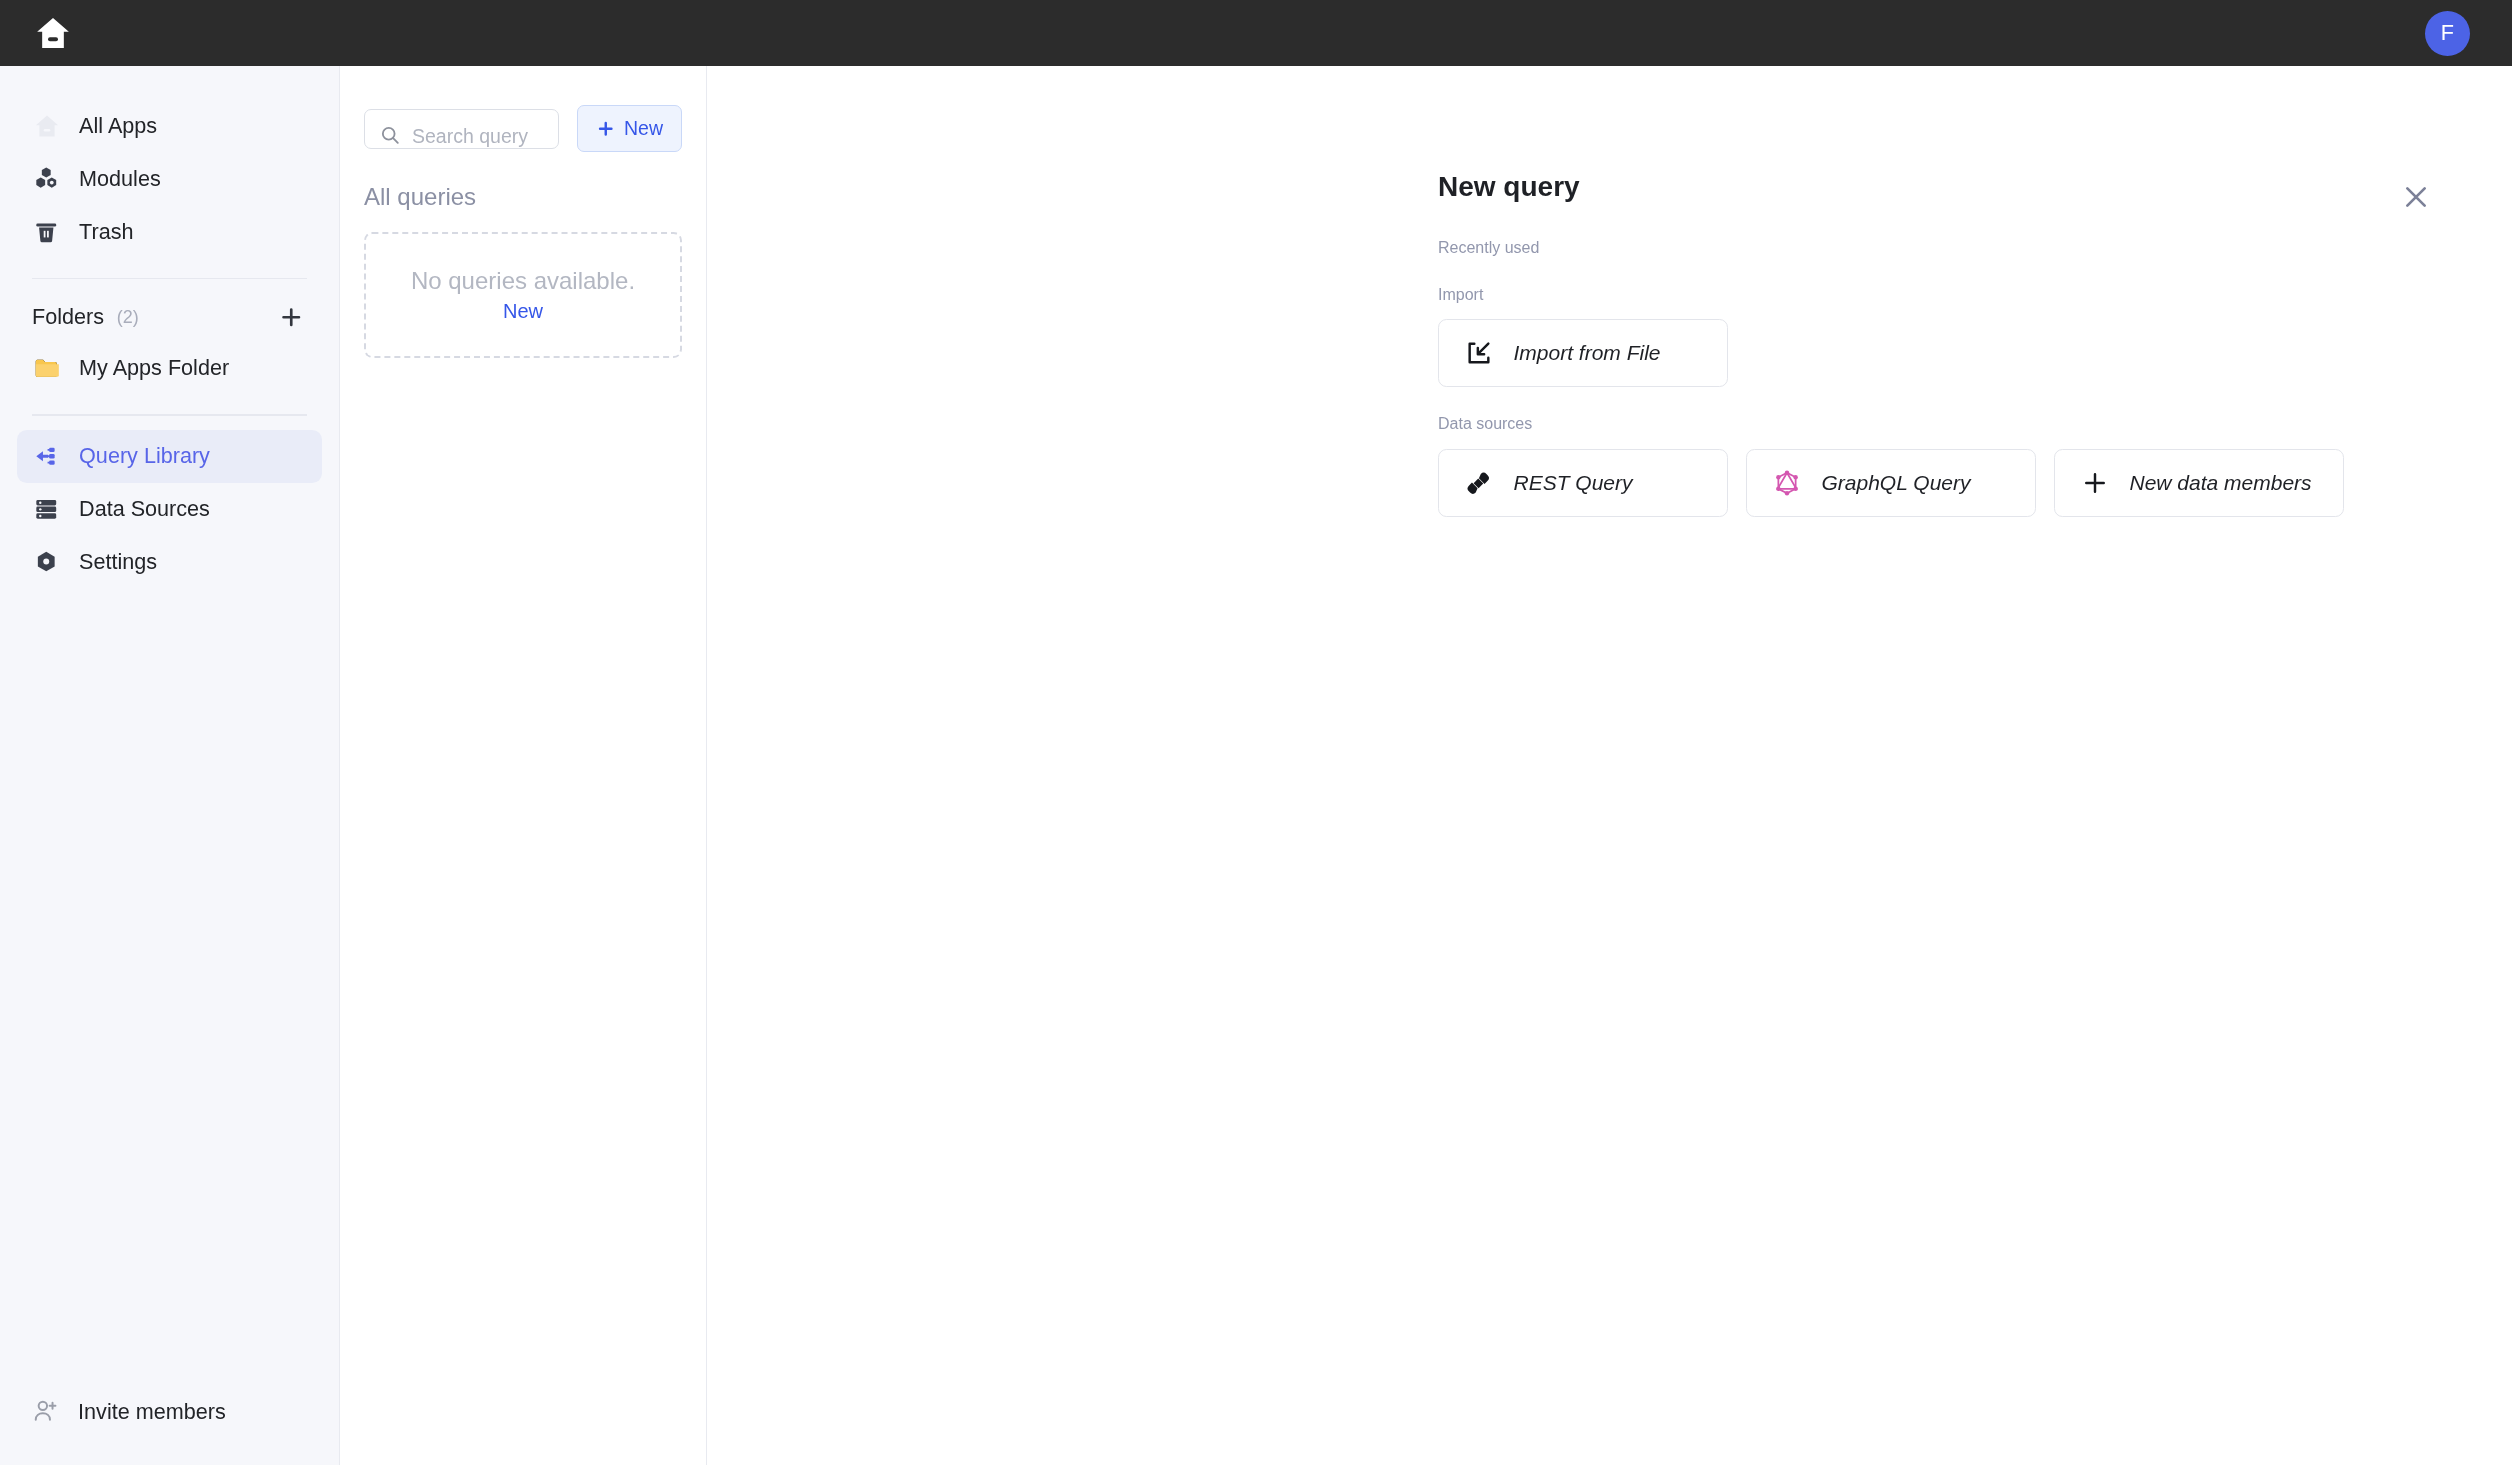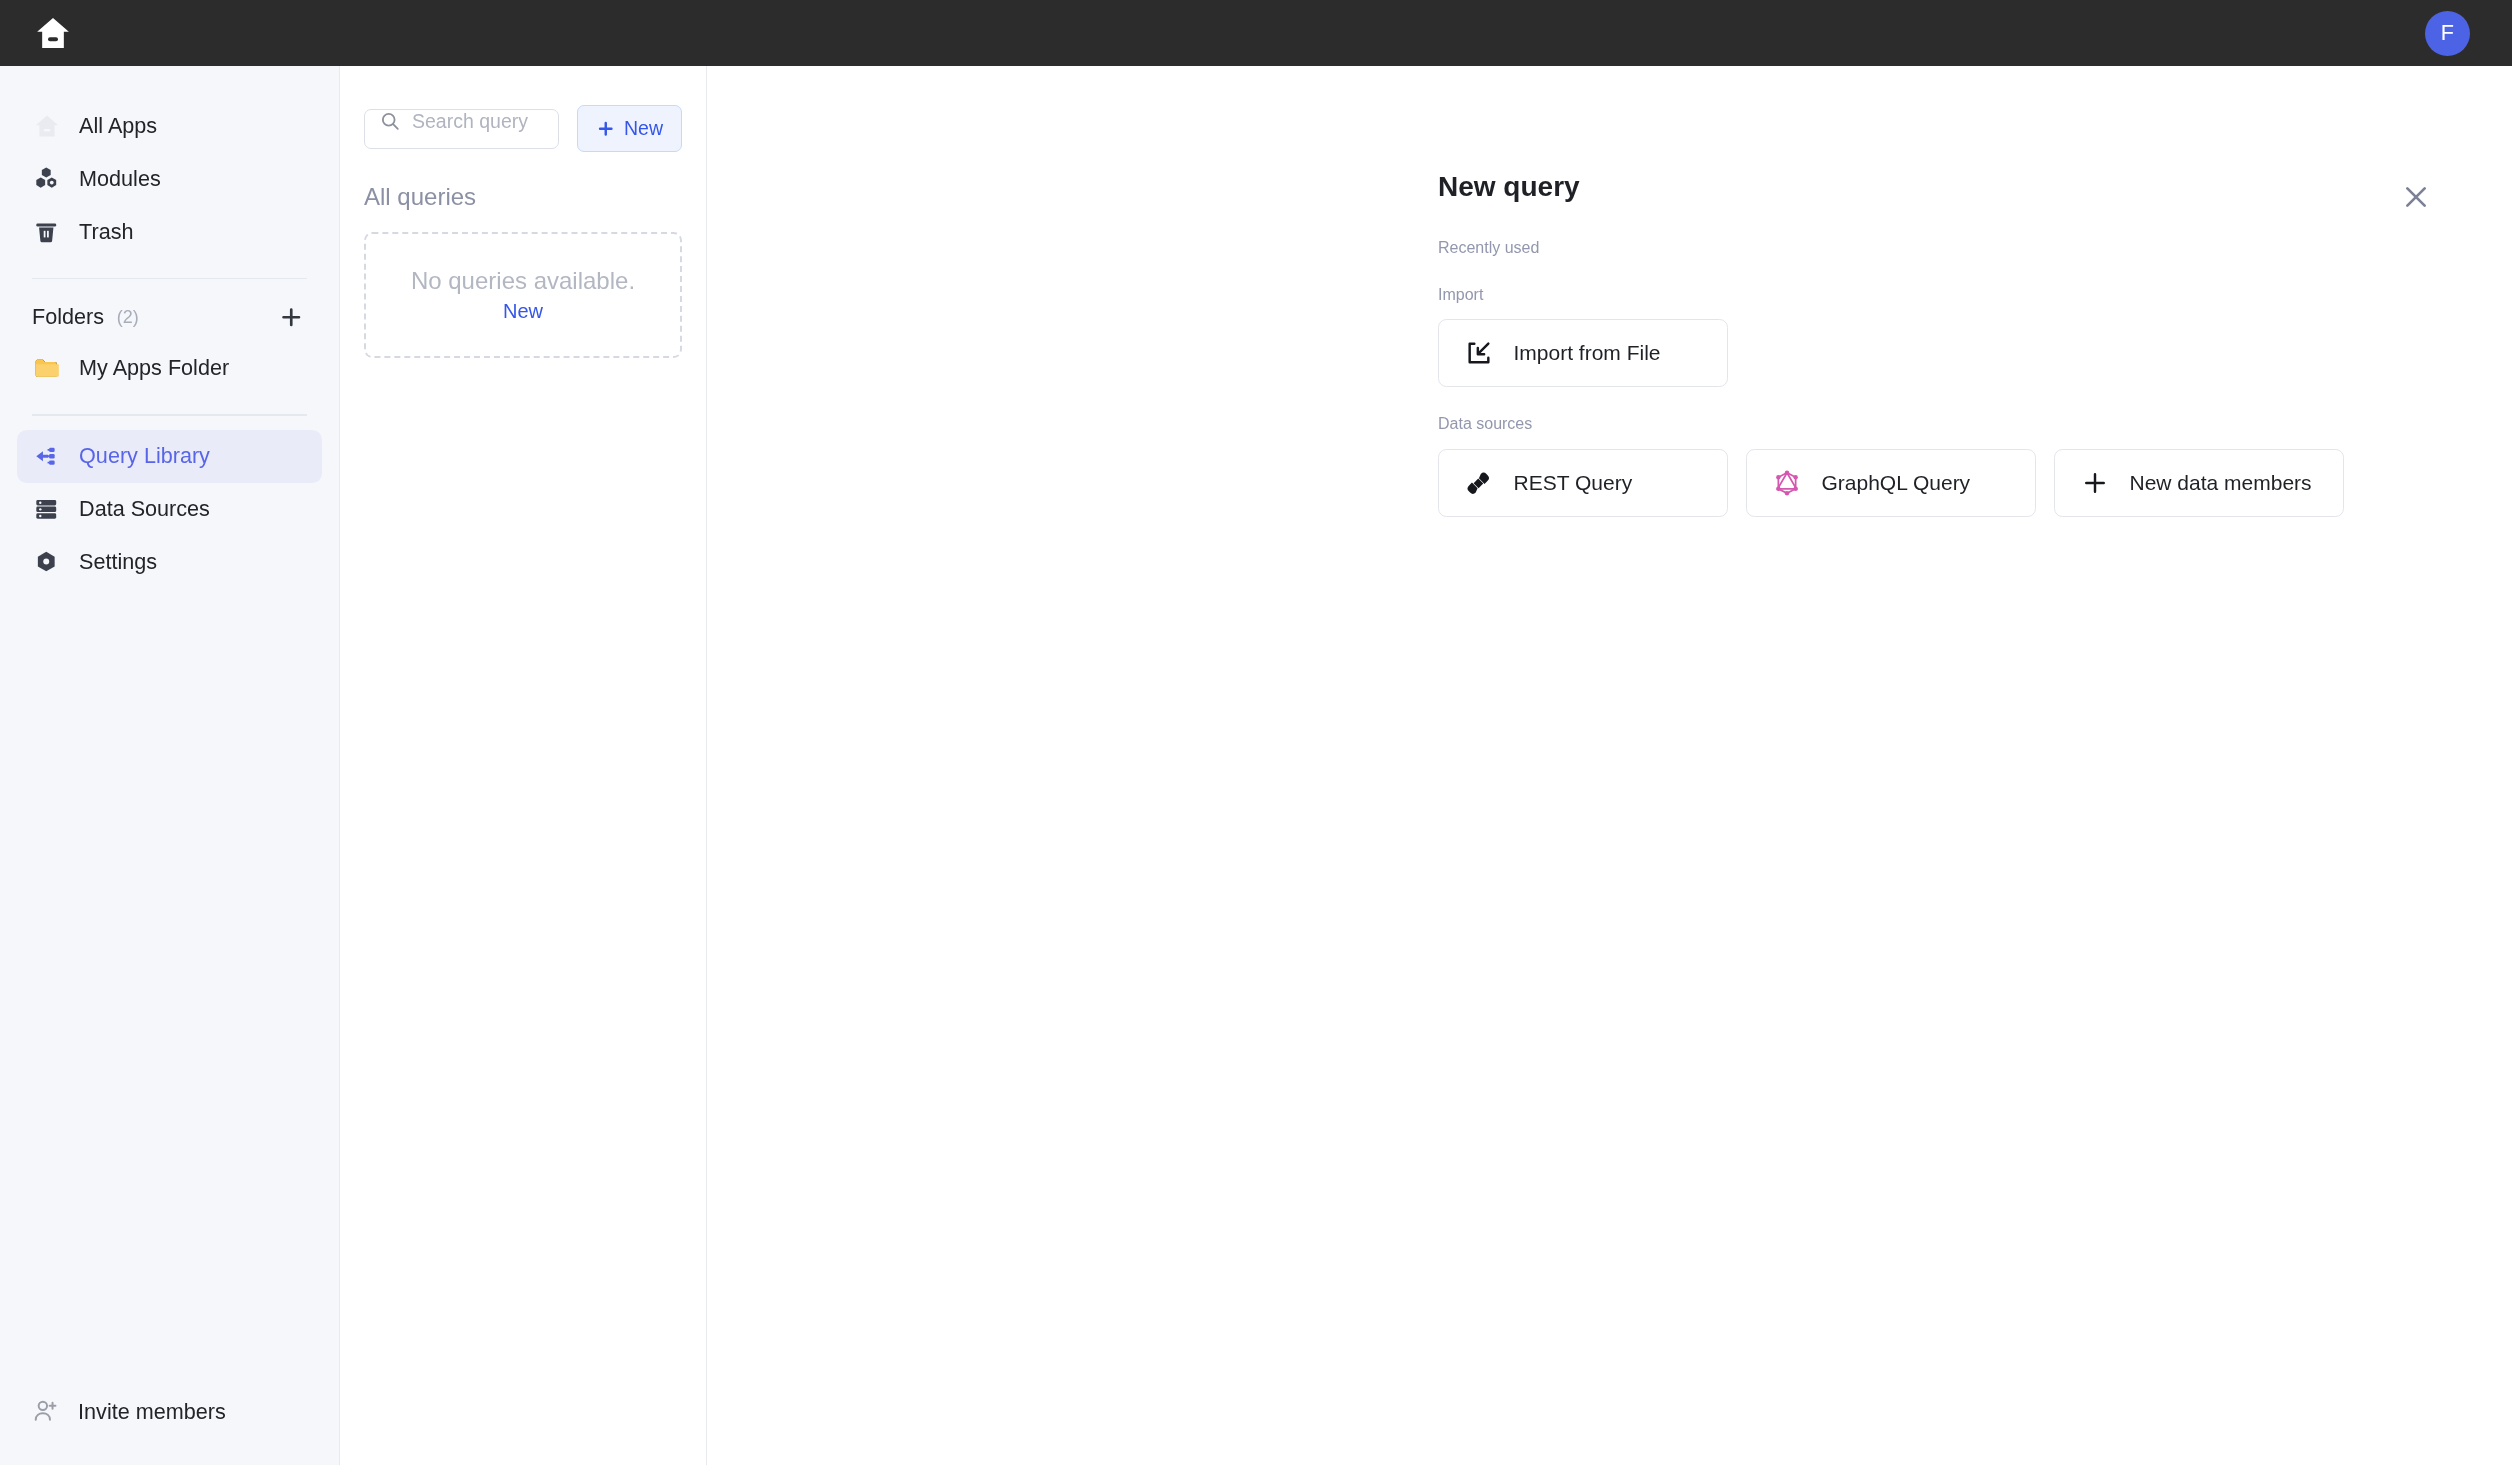--- a/index.html
+++ b/index.html
@@ -63,21 +63,21 @@
 
   
   .querycol {
     width: 367px; flex: 0 0 367px;
     background: #ffffff; border-right: 1.4px solid #e8eaf0;
     padding: 39px 24px 0 24px;
   }
   .qc-toolbar { display: flex; gap: 18px; align-items: center; }
   .search-box {
     flex: 1 1 auto; height: 40px; border: 1.4px solid #dcdfe6; border-radius: 7px;
-    display: flex; align-items: flex-start; gap: 11px; padding: 0 14px; background: #fff;
+    display: flex; align-items: flex-end; gap: 11px; padding: 0 14px; background: #fff;
   }
   .search-box .ph { font-size: 19.5px; color: #b0b4bf; }
   .btn-new {
     height: 47px; padding: 0 18px; border: 1.4px solid #c9d8f8; border-radius: 7px;
     background: #eef3fe; color: #3556e8; font-size: 19.5px;
     display: flex; align-items: center; gap: 8.4px; cursor: pointer; white-space: nowrap;
   }
   .qc-section { margin-top: 31px; font-size: 24px; color: #8b90a4; }
   .empty-box {
     margin-top: 21px; height: 126px; border: 2.1px dashed #d6d9e2; border-radius: 8.4px;
@@ -89,21 +89,21 @@
   
   .main { flex: 1 1 auto; background: #ffffff; padding: 105px 0 0 0; position: relative; }
   .main-inner { padding-left: 731px; }
   .main-title { font-size: 28px; font-weight: bold; color: #1f2126; }
   .sec-label { font-size: 16px; color: #9297ad; }
   .card-row { display: flex; gap: 18px; }
   .card {
     height: 68px; border: 1.4px solid #e3e5eb; border-radius: 8.4px; background: #fff;
     display: flex; align-items: center; gap: 19.5px; padding: 0 24px; cursor: pointer;
   }
-  .card .lbl { font-size: 21px; color: #1f2126; white-space: nowrap; }
+  .card .lbl { font-size: 21px; color: #1f2126; white-space: nowrap; font-style: italic; }
   .card .ico { width: 31px; height: 31px; flex: 0 0 31px; display: flex; align-items: center; justify-content: center; }
   .close-btn { position: absolute; top: 112px; right: 77px; width: 38px; height: 38px; cursor: pointer; display: flex; align-items: center; justify-content: center; }
 </style>
 </head>
 <body>
 
 <div class="app">
 
   <div class="topbar">
     <span class="home-icon">

